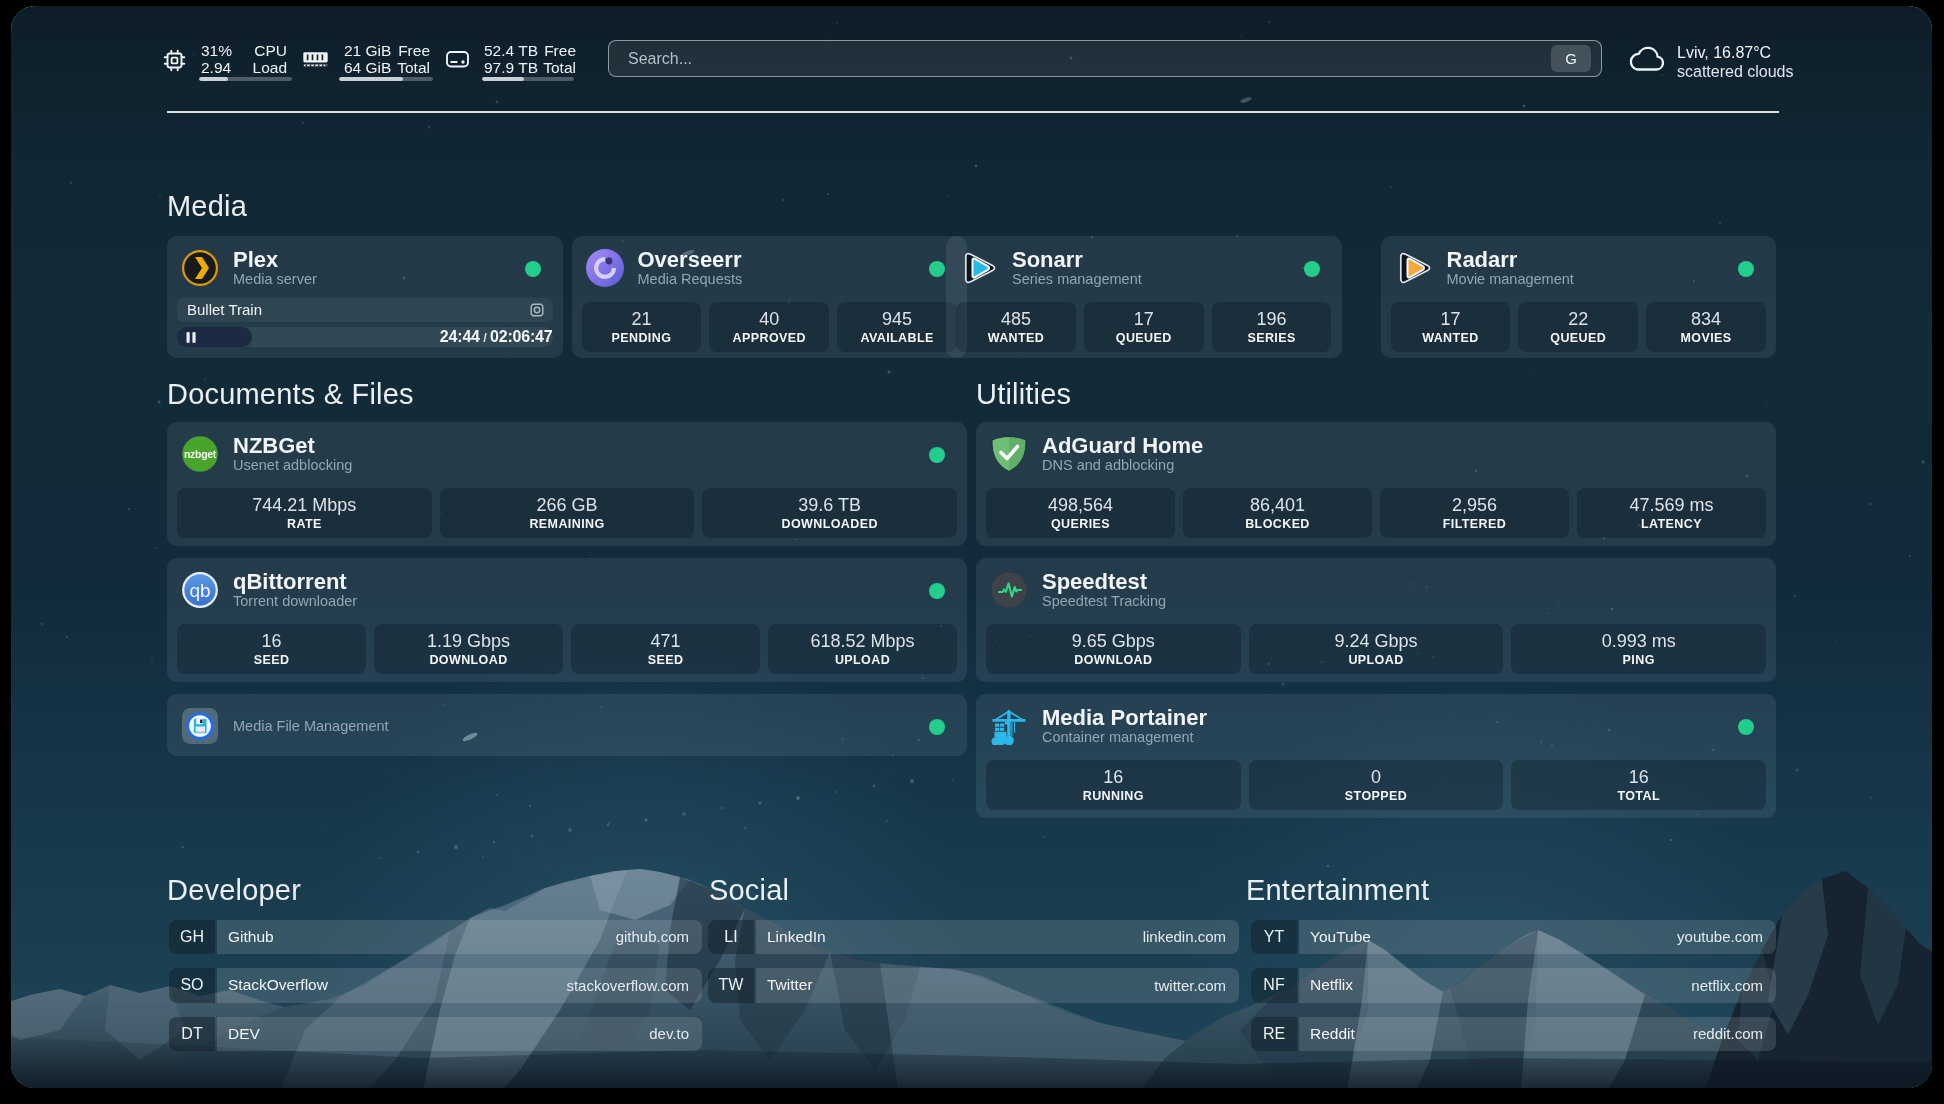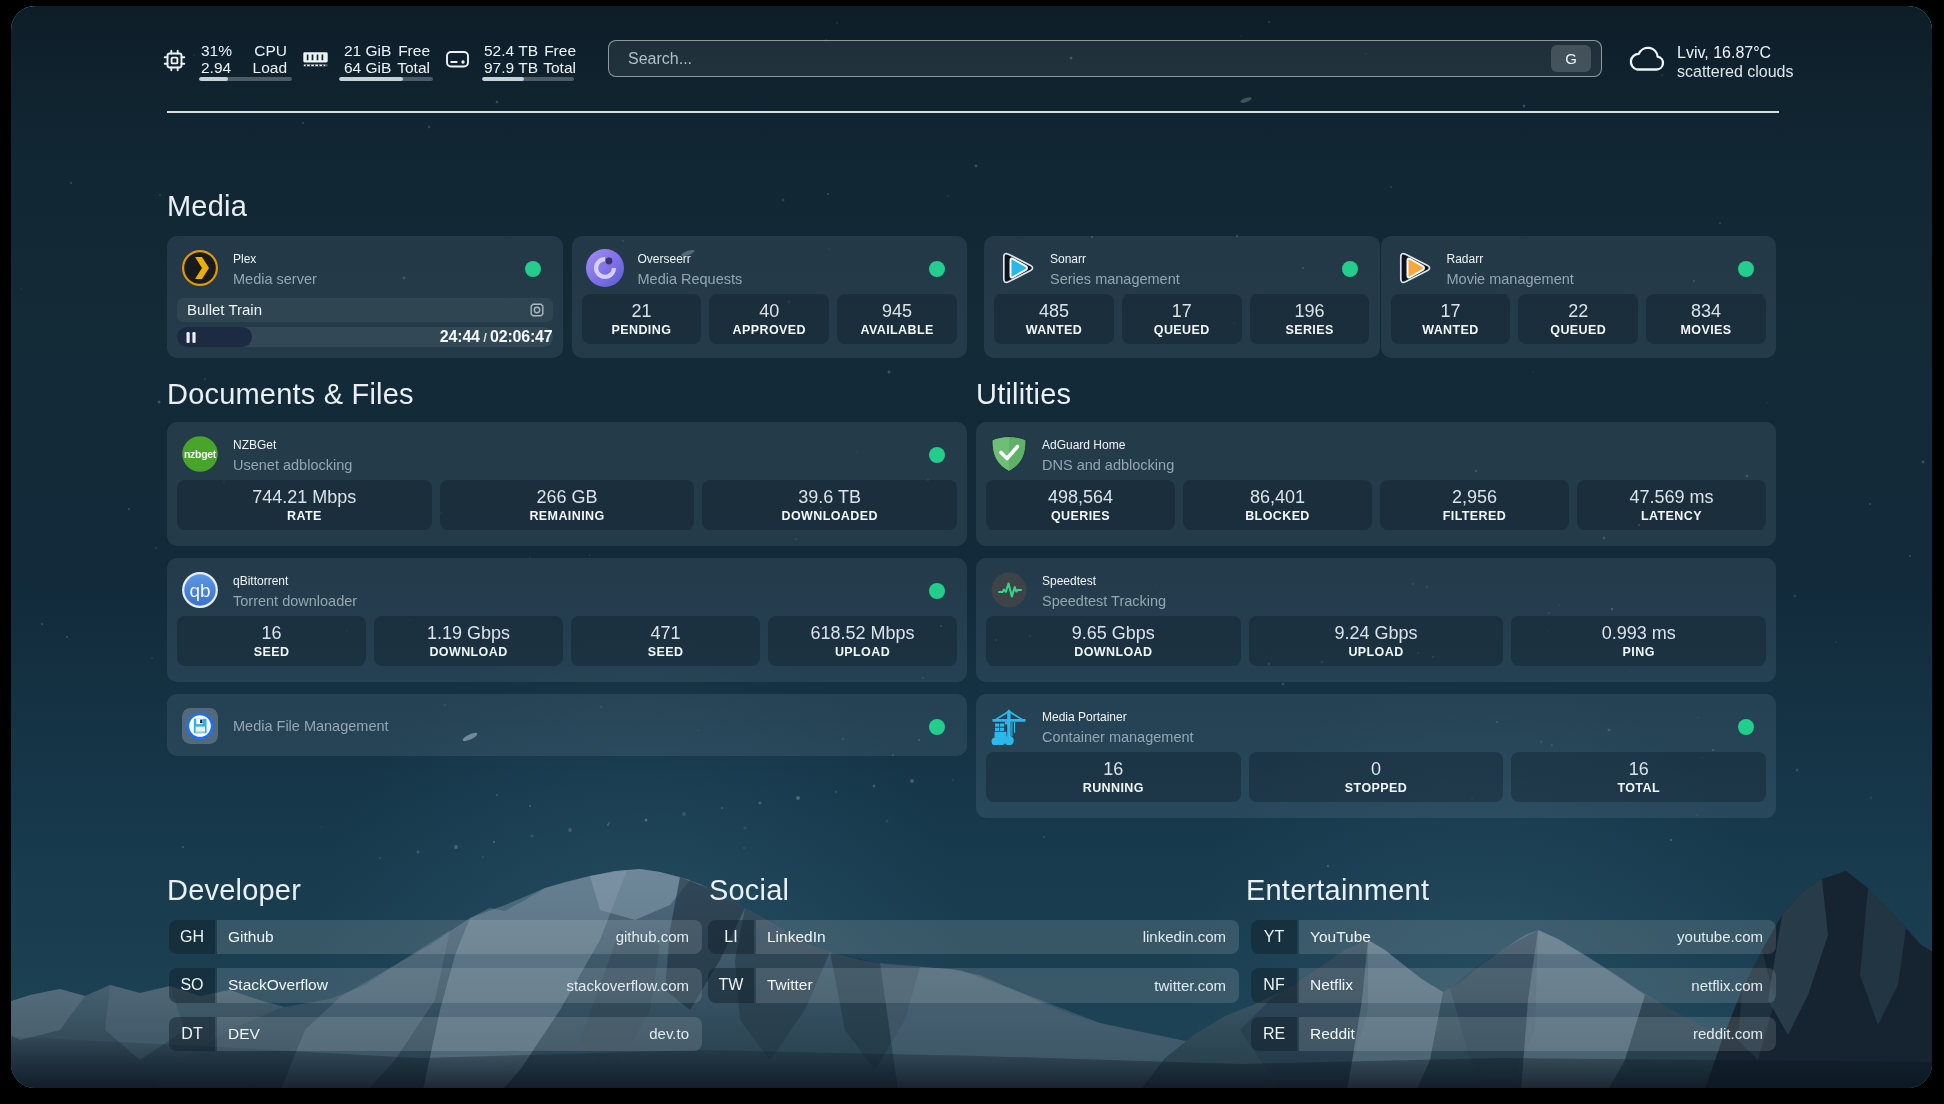--- a/index.html
+++ b/index.html
@@ -9,24 +9,24 @@
 .abs{position:absolute}
 .hdrtxt{position:absolute;font-size:15.5px;line-height:17px;color:#eef3f5;font-weight:400;white-space:nowrap}
 .hrow{display:flex;justify-content:space-between}
 .bar{position:absolute;height:4.6px;border-radius:2.3px;background:#4d5c66;overflow:hidden}
 .bar>i{display:block;height:100%;background:#c6d0d6;border-radius:2.3px}
 h2{position:absolute;font-size:29px;line-height:31px;font-weight:500;color:#e9eff2;letter-spacing:0.2px}
 .card{position:absolute;background:rgba(185,210,225,0.105);border-radius:10px;padding:10px}
 .chead{display:flex;align-items:center;height:44px}
 .icwrap{width:38px;height:38px;margin:0 14px 0 4px;flex:none;position:relative}
 .ct{flex:1;min-width:0}
-.ct .t{font-size:12px;line-height:21px;font-weight:400;color:#f1f5f7}
+.ct .t{font-size:22px;line-height:21px;font-weight:700;color:#f1f5f7}
 .ct .s{font-size:14.5px;line-height:18px;color:#93a6b2}
 .dot{width:16px;height:16px;border-radius:50%;background:#23ce8c;flex:none;margin-right:12px;margin-top:2px}
-.stats{display:flex;gap:8px;margin-top:4px}
+.stats{display:flex;gap:8px;margin-top:12px}
 .stat{flex:1;height:50px;background:rgba(4,16,24,0.28);border-radius:8px;text-align:center;padding-top:6px}
 .stat .n{font-size:18px;line-height:22px;color:#dbe3e8}
 .stat .l{font-size:12.5px;line-height:16px;font-weight:700;color:#f3f7f9;letter-spacing:0.4px}
 .bm{position:absolute;height:34.5px;display:flex;font-size:16px}
 .bm .ab{width:46px;flex:none;background:rgba(16,28,38,0.45);border-radius:8px 0 0 8px;display:flex;align-items:center;justify-content:center;color:#eef3f6;font-size:16px;margin-right:2px}
 .bm .bar2{flex:1;background:rgba(255,255,255,0.13);border-radius:0 8px 8px 0;display:flex;align-items:center;padding:0 13px 0 11px;color:#f0f4f6}
 .bm .nm{flex:1;font-size:15.5px}
 .bm .dm{font-size:15px;color:#e3eaee}
 </style></head>
 <body>
@@ -372,21 +372,21 @@
           <div class="stat">
             <div class="n">40</div>
             <div class="l">APPROVED</div>
           </div>
           <div class="stat">
             <div class="n">945</div>
             <div class="l">AVAILABLE</div>
           </div>
         </div>
       </div>
-      <div class="card" style="left:984px;top:236px;width:395.5px;height:122px">
+      <div class="card" style="left:946px;top:236px;width:395.5px;height:122px">
         <div class="chead">
           <div class="icwrap" style="height:38px">
             <svg width="38" height="38" viewBox="0 0 38 38" style="position:absolute;top:0px">
               <path d="M10.5 5.2 Q5.8 3 5.8 8.2 L5.8 29.8 Q5.8 35 10.5 32.8 L32.5 21.6 Q36.6 19 32.5 16.4 Z" fill="#0c1420" stroke="#dde5ea" stroke-width="1.7"></path>
               <path d="M12.5 11.2 Q12.5 8.6 15 9.9 L27.8 17.1 Q30.3 19 27.8 20.9 L15 28.1 Q12.5 29.4 12.5 26.8 Z" fill="#28b9e9" stroke="#f7fafc" stroke-width="2"></path>
             </svg>
           </div>
           <div class="ct">
             <div class="t">Sonarr</div>
             <div class="s">Series management</div>

